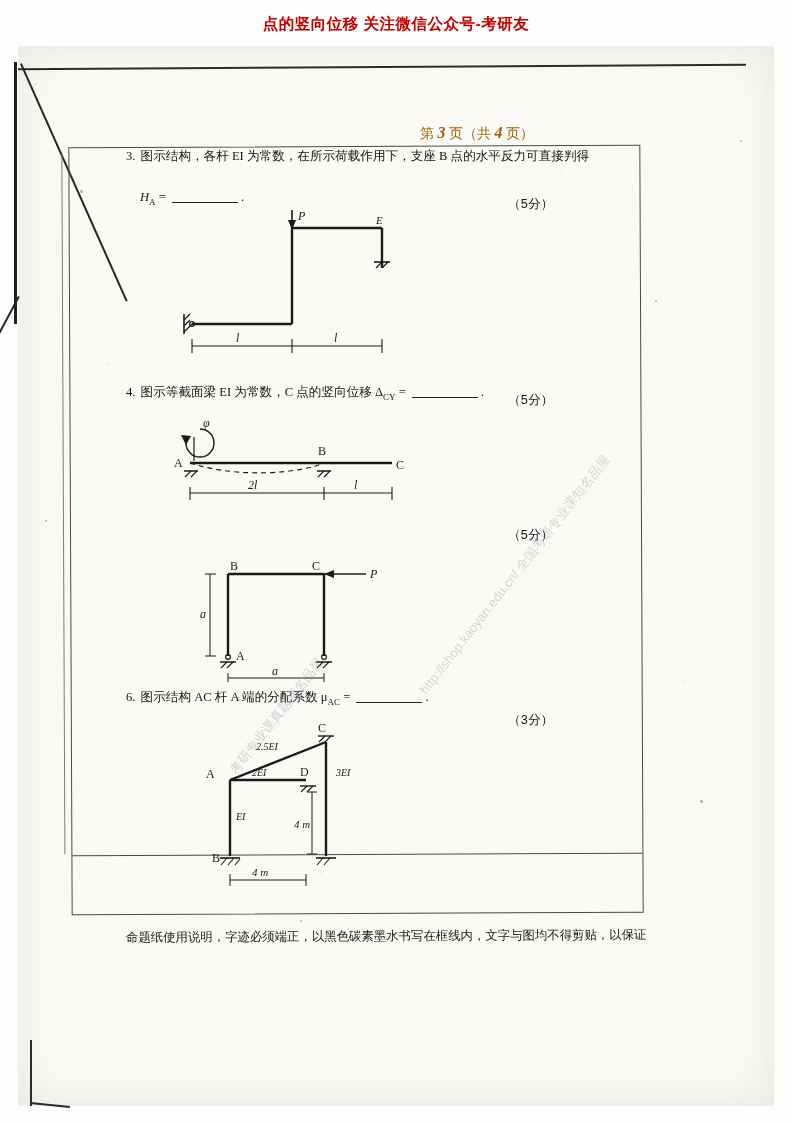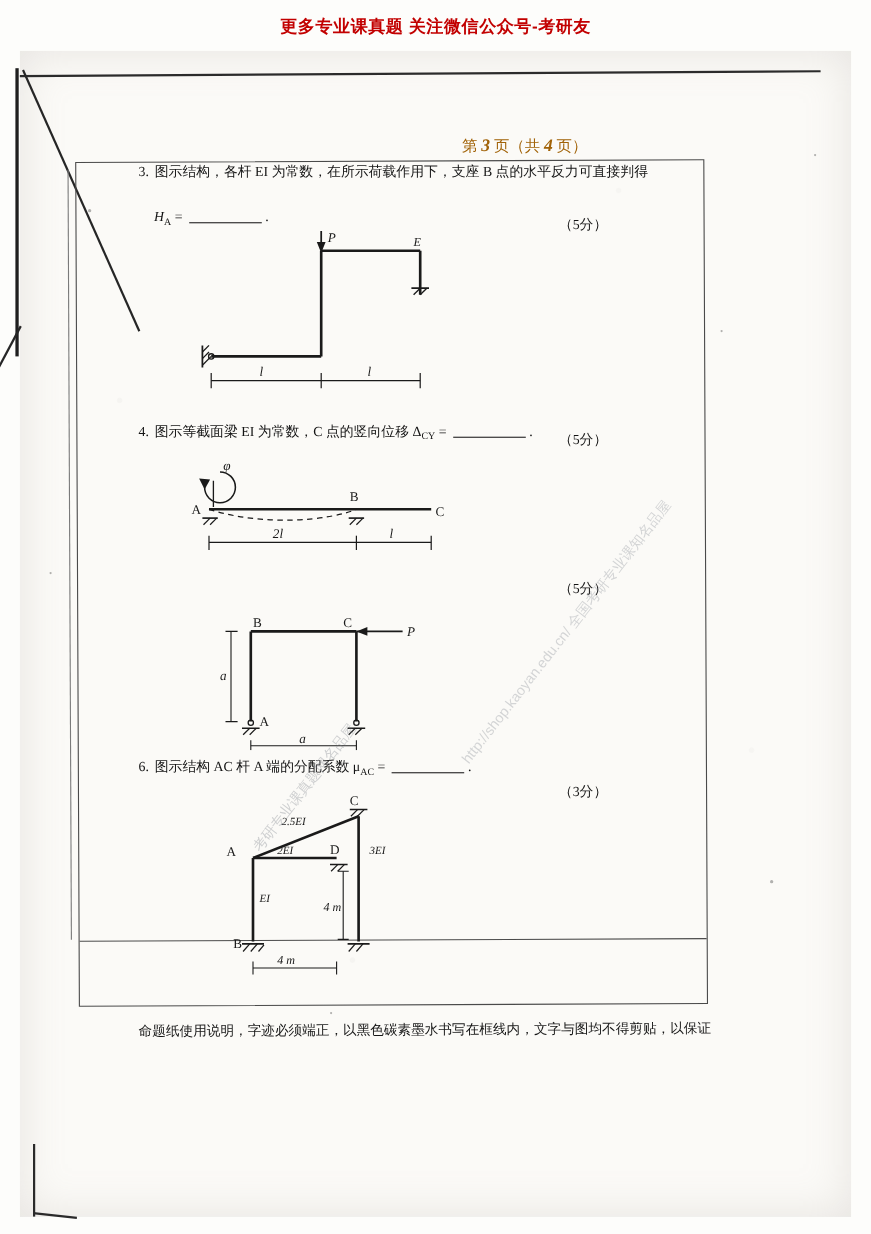--- a/index.html
+++ b/index.html
@@ -134,20 +134,21 @@
     border-bottom: 1px solid #222;
     height: 12px;
     margin: 0 3px;
     vertical-align: -2px;
   }
   .blank.short { width: 46px; }
   .pts {
     position: absolute;
     font-size: 12.6px;
     color: #141414;
+    font-family: Liberation Mono, monospace;
   }
   .italic-var {
     font-family: "Liberation Serif", serif;
     font-style: italic;
   }
   sub { font-size: 9px; }
   
   .fig {
     position: absolute;
   }
@@ -226,21 +227,21 @@
     background: rgba(40,40,40,0.35);
     border-radius: 50%;
   }
   text { font-family: "Liberation Serif", serif; }
 </style>
 </head>
 <body>
 
 <div class="page">
 
-  <div class="promo">更多专业课真题 关注微信公众号-考研友</div>
+  <div class="promo">点的竖向位移 关注微信公众号-考研友</div>
 
   <div class="scan">
     <div class="scan-noise"></div>
   </div>
 
   <div class="corner-line-1"></div>
   <div class="corner-line-2"></div>
   <div class="corner-diag"></div>
   <div class="corner-diag2"></div>
   <div class="scan-edge-bottom"></div>

